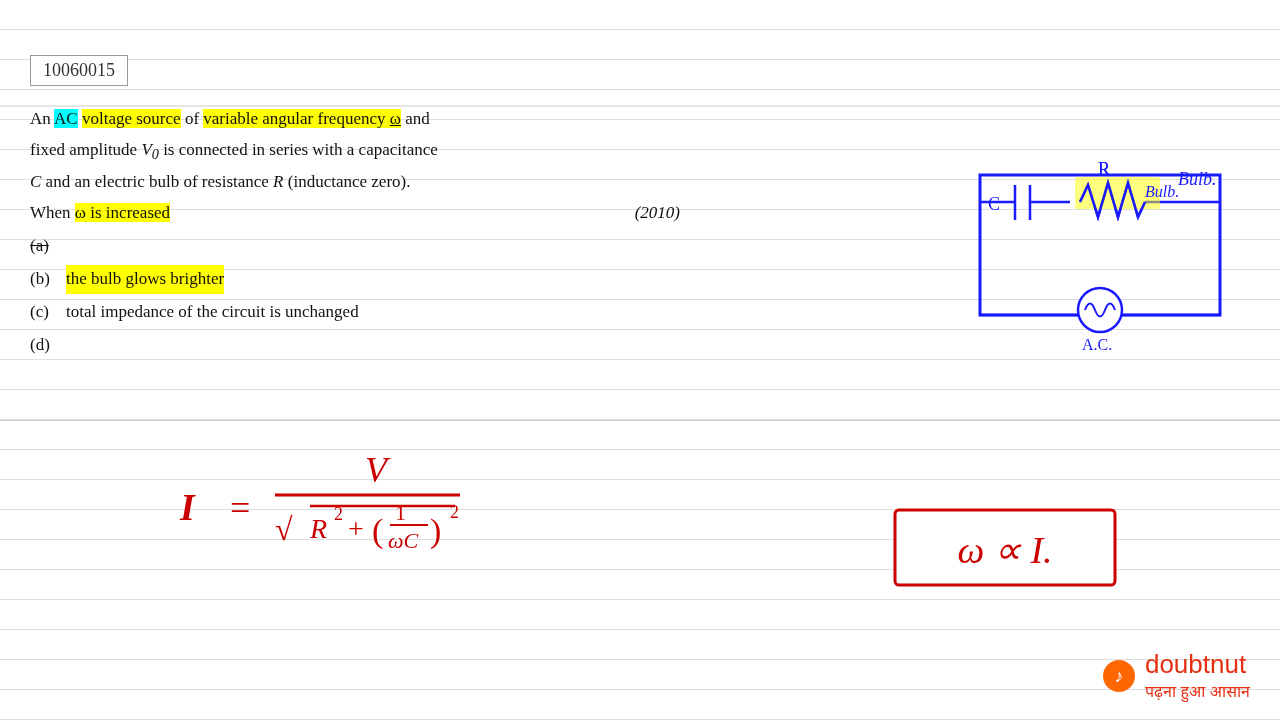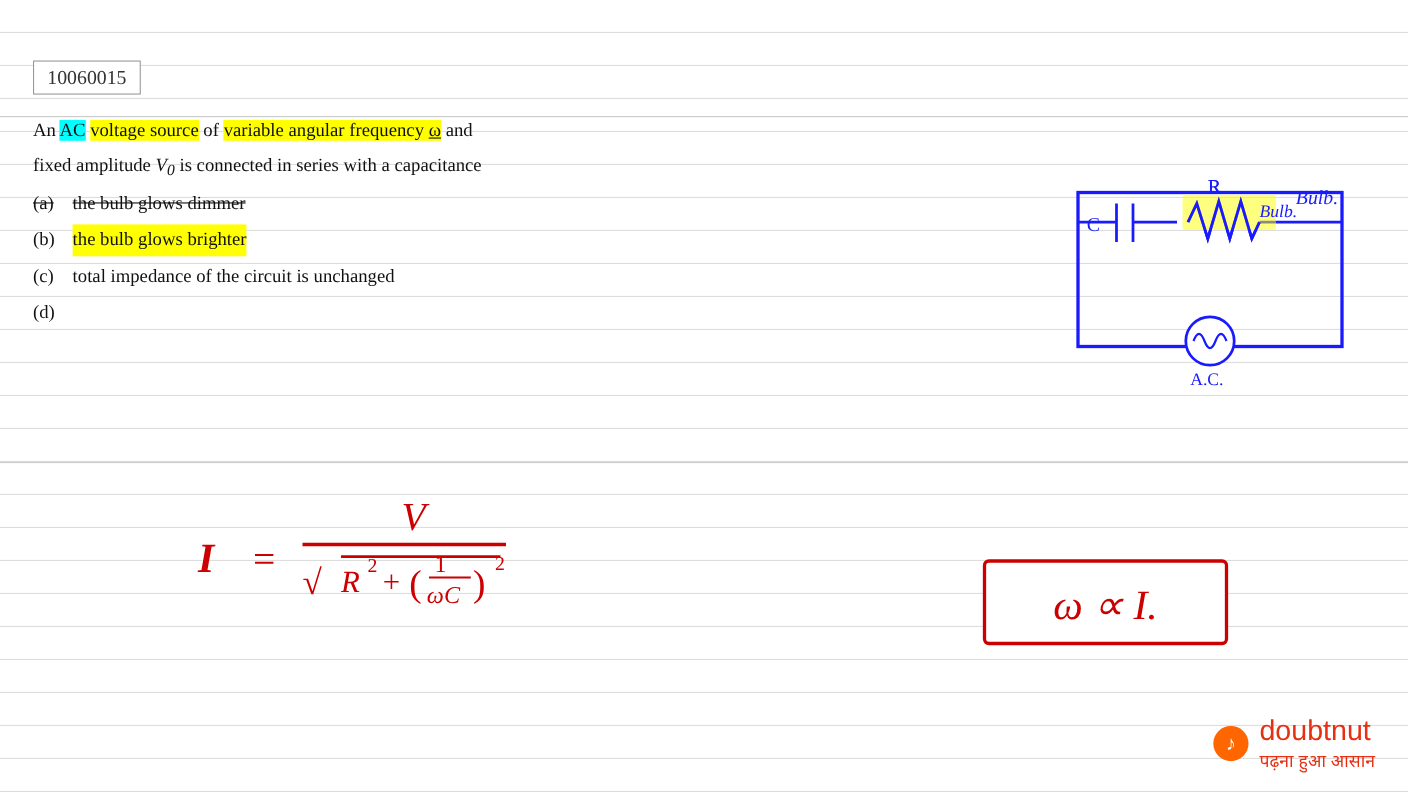--- a/index.html
+++ b/index.html
@@ -163,27 +163,35 @@
     <p>
       An <span class="highlight-cyan underline">AC</span>
       <span class="highlight-yellow"> voltage source</span>
       of <span class="highlight-yellow">variable angular frequency <span style="text-decoration:underline;">ω</span></span> and
     </p>
 
     <p>
       fixed amplitude <em>V<sub>0</sub></em> is connected in series with a capacitance
     </p>
 
-
+    <p>
+      <em>C</em> and an electric bulb of resistance <em>R</em> (inductance zero).
+    </p>
+
+    <p style="display:flex; justify-content:space-between;">
+      <span>
+        When <span class="highlight-yellow">ω is increased</span>
+      </span>
+      <span class="italic" style="margin-right:10px;">(2010)</span>
+    </p>
 
     <div class="options">
 
       <div class="option-line">
         <span class="option-label" style="text-decoration:line-through;">(a)</span>
-        <span class="strikethrough">the bulb glows dimmer</span>
       </div>
 
       <div class="option-line">
         <span class="option-label">(b)</span>
         <span style="background-color:#ffff00;">the bulb glows brighter</span>
       </div>
 
       <div class="option-line">
         <span class="option-label">(c)</span>
         <span>total impedance of the circuit is unchanged</span>

